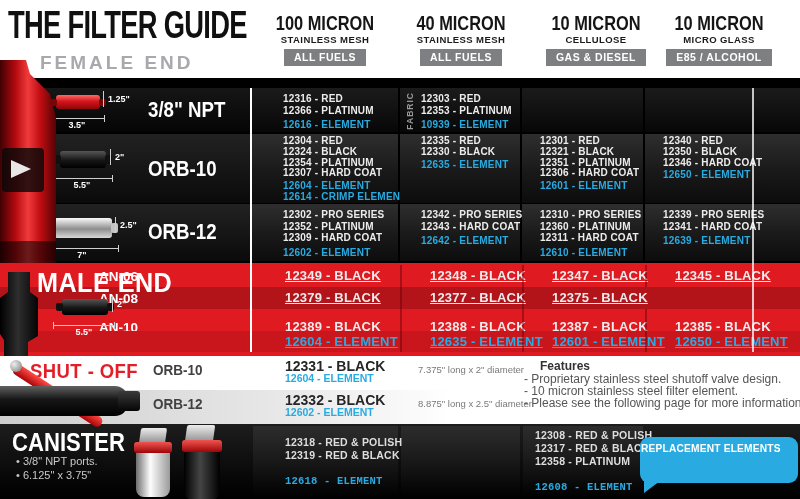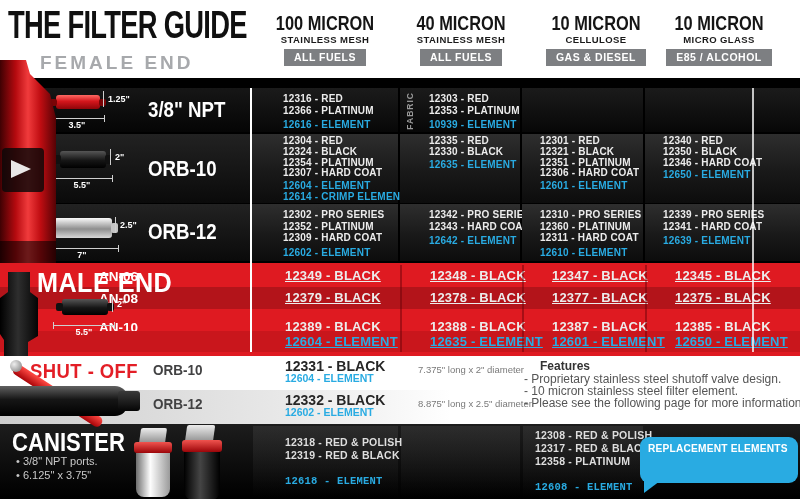--- a/index.html
+++ b/index.html
@@ -27,21 +27,21 @@
   .elements { margin-top:3px; }
 
   
   .female { position:absolute; left:0; top:88px; width:800px; height:175px; background:#000; }
   .frow { position:absolute; left:0; width:800px; display:grid; grid-template-columns:250px 146px 120px 121px 155px; column-gap:2px; }
   .frow.r1 { top:0;   height:44px; }
   .frow.r2 { top:46px; height:68px; }
   .frow.r3 { top:116px; height:57px; }
   .fcell { position:relative; background:linear-gradient(180deg,#2e2e2e 0%,#191919 55%,#0c0c0c 100%); padding:5px 0 0 31px; }
   .r1 .fcell { background:linear-gradient(180deg,#1b1b1b 0%,#070707 100%); }
-  .fcell.c2 { padding-left:29px; } .fcell.c3,.fcell.c4 { padding-left:18px; }
+  .fcell.c2 { padding-left:21px; } .fcell.c3,.fcell.c4 { padding-left:18px; }
   .r2 .part,.r2 .element { line-height:10.8px; } .r2 .fcell { padding-top:2px; } .r2 .elements { margin-top:2px; }
   .labcell { position:relative; background:linear-gradient(180deg,#222 0%,#0a0a0a 100%); }
   .r1 .labcell { background:linear-gradient(180deg,#161616,#050505); }
   .rowlabel { position:absolute; left:148px; font-size:22px; font-weight:bold; color:#fff;
               transform:scaleX(0.85); transform-origin:left top; white-space:nowrap; }
   .r1 .rowlabel { top:9px; } .r2 .rowlabel { top:22px; } .r3 .rowlabel { top:15px; }
   .fabric { position:absolute; left:5px; top:4px; writing-mode:vertical-rl; transform:rotate(180deg);
             font-size:8.5px; font-weight:bold; color:#9a9a9a; letter-spacing:1px; }
 
   .vline-a { position:absolute; left:250px; top:88px; width:2px; height:264px; background:#fff; z-index:6; }
@@ -112,21 +112,21 @@
                transform:scaleX(0.85); transform-origin:left top; white-space:nowrap; }
   .can-bullets { position:absolute; left:16px; top:31px; }
   .can-bullet { font-size:11px; color:#C9C9C9; line-height:13.5px; white-space:nowrap; }
   .can-cell { position:absolute; }
   .cc1 { left:285px; top:12px; } .cc3 { left:535px; top:5px; }
   .can-cell .part { font-size:10.5px; line-height:13px; color:#DEDEDE; }
   .can-cell .element { font-size:10.5px; line-height:13px; }
   .can-cell .elements { margin-top:13px;font-family:Liberation Mono, monospace; }
 
   .callout { position:absolute; left:640px; top:437px; width:158px; min-height:46px; background:#29ABE2;
-             border-radius:9px; padding:5px 8px 6px; z-index:5; }
+             border-radius:9px; padding:5px 1px 6px; z-index:5; }
   .callout-title { font-size:10.5px; font-weight:bold; color:#fff; letter-spacing:0.2px; white-space:nowrap;
                    transform:scaleX(0.97); transform-origin:left top; }
   .callout-body { font-size:9.5px; color:#fff; line-height:11.5px; margin-top:2px; white-space:pre-line; }
   .callout-tail { position:absolute; left:4px; bottom:-10px; width:0; height:0;
                   border-top:12px solid #29ABE2; border-right:16px solid transparent; }
 
   
   .bottle { position:absolute; left:0; top:60px; width:56px; height:203px; z-index:4;
             background:linear-gradient(90deg,#3f0103 0%,#b50a0f 28%,#f03b3c 50%,#c00d12 72%,#550205 100%);
             clip-path:polygon(0 0, 26px 0, 30px 14px, 50px 34px, 56px 58px, 56px 100%, 0 100%); }
@@ -346,23 +346,20 @@
       <div class="mcell">
           <div class="part">12345 - BLACK</div>
         </div>
     </div>
     <div class="mband mb2">
       <div class="anlabel">AN-08</div>
       <div class="mcell mc1">
           <div class="part">12379 - BLACK</div>
         </div>
       <div class="mcell">
-          <div class="part">12378 - BLACK</div>
-        </div>
-      <div class="mcell">
           <div class="part">12377 - BLACK</div>
         </div>
       <div class="mcell">
           <div class="part">12375 - BLACK</div>
         </div>
     </div>
     <div class="mband mb3">
       <div class="anlabel">AN-10</div>
       <div class="mcell mc1">
           <div class="part">12389 - BLACK</div>

